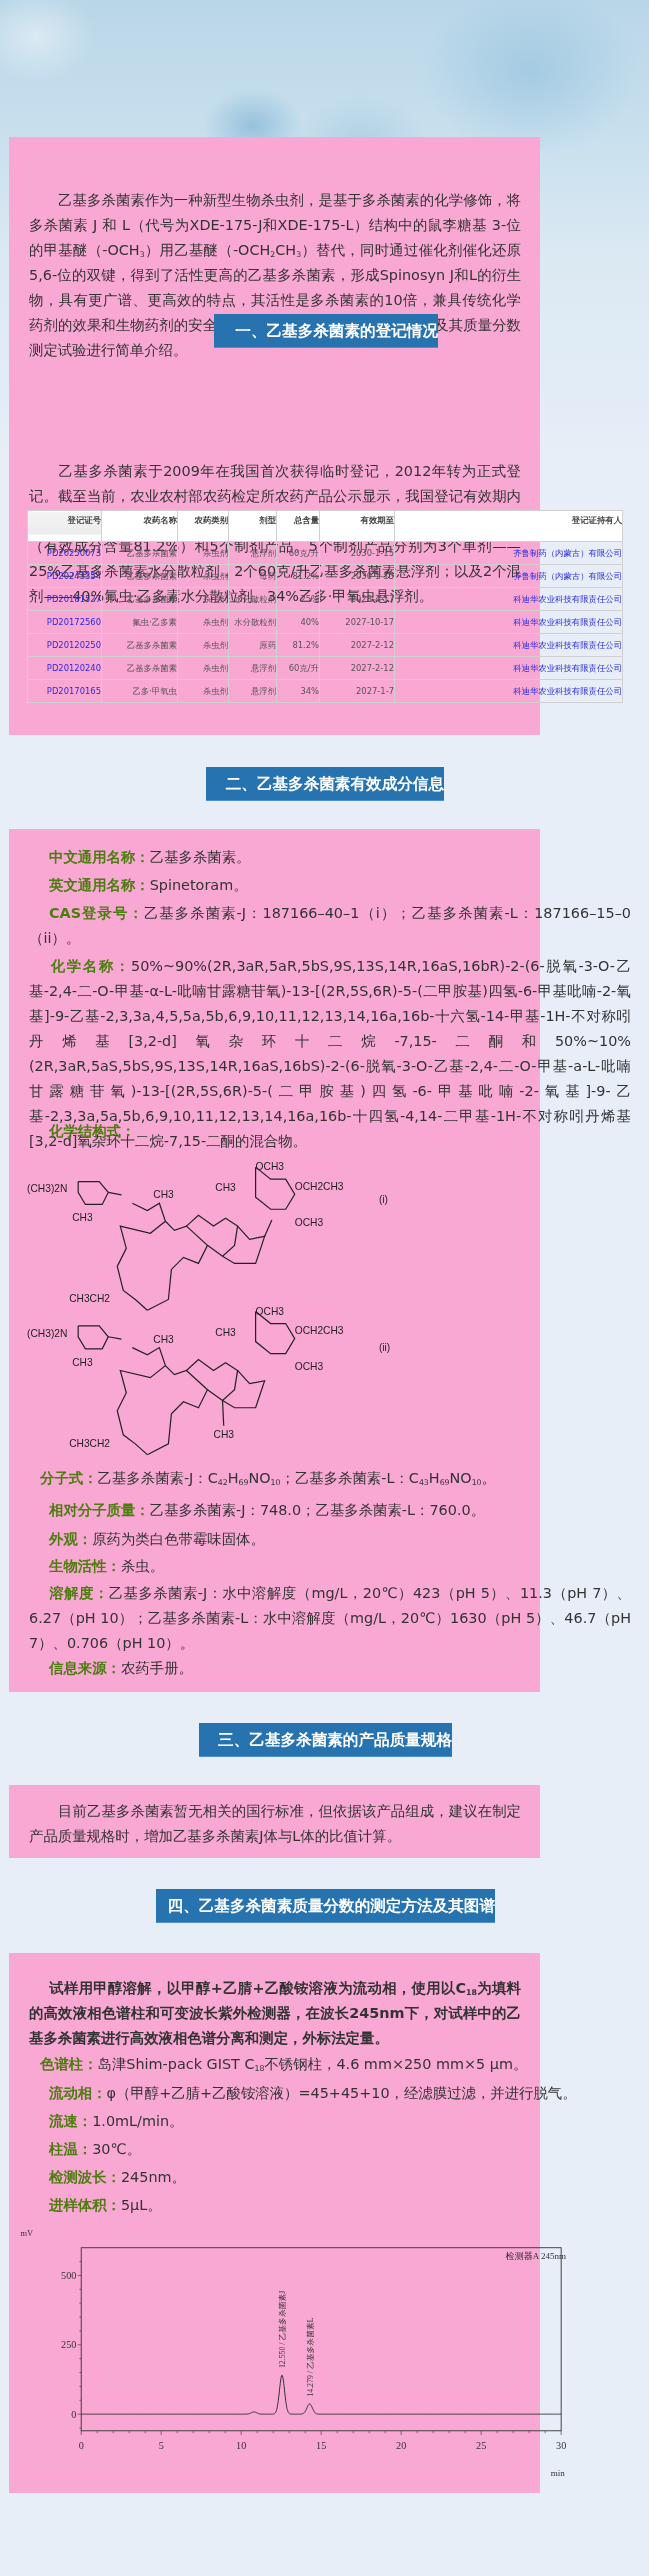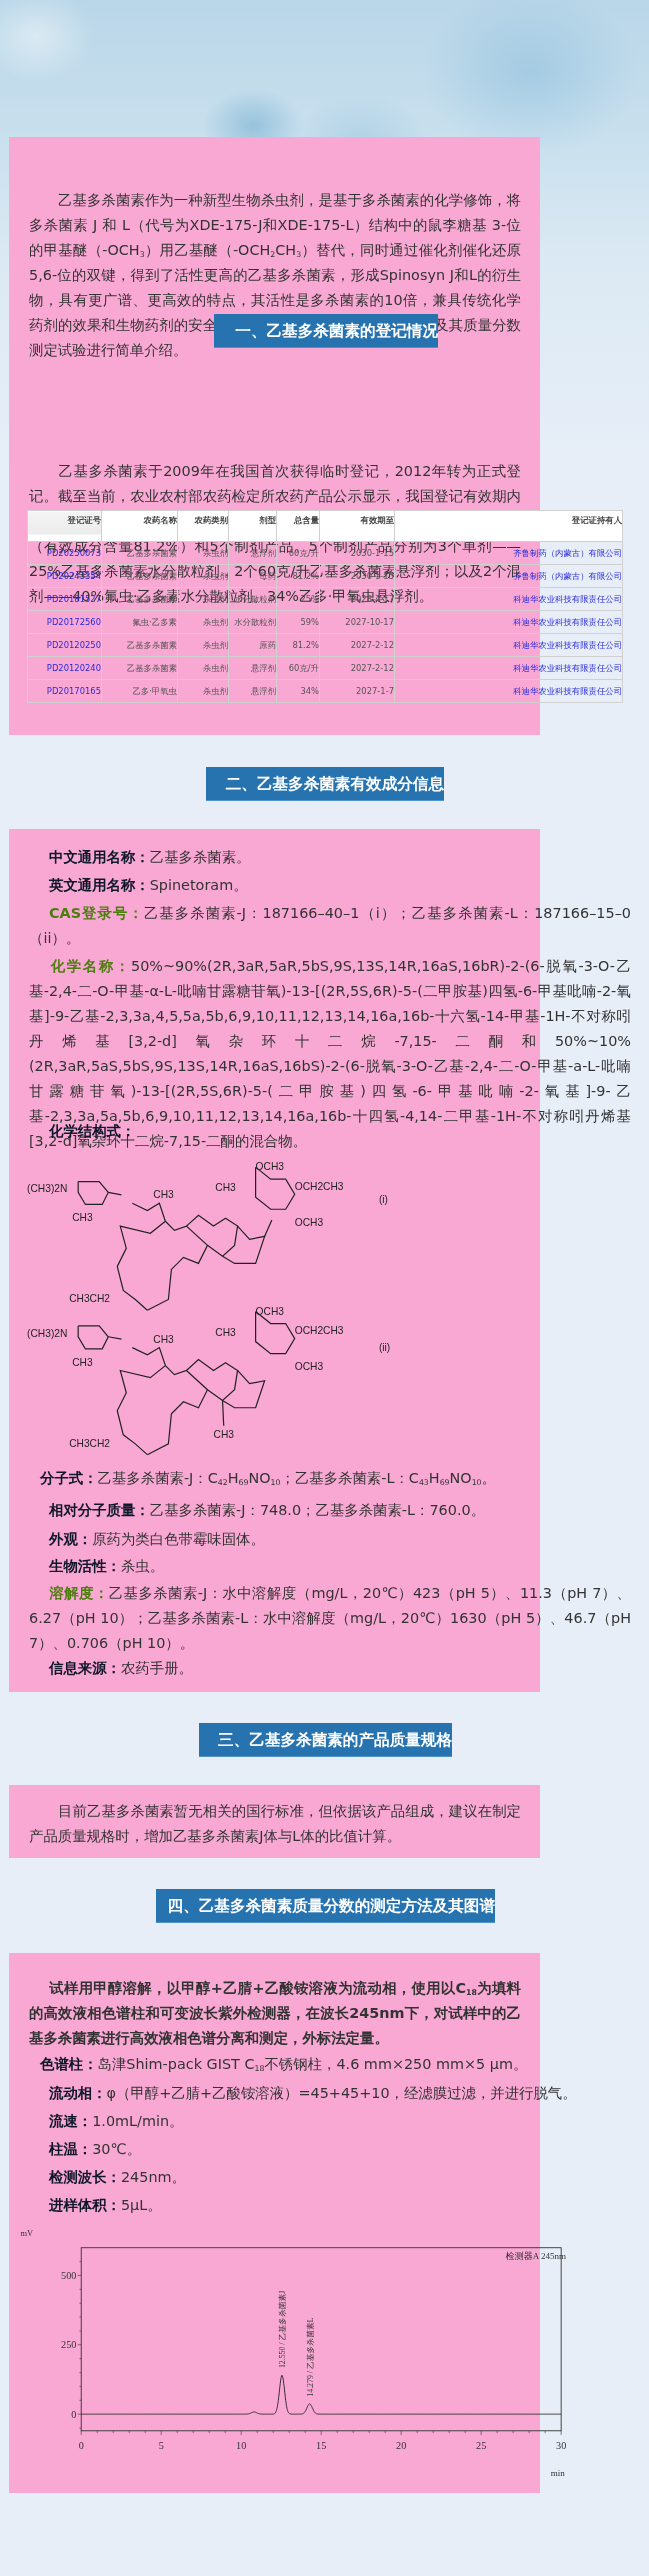--- a/index.html
+++ b/index.html
@@ -40,21 +40,21 @@
   .reg-table th, .reg-table td {
     border: 0.6px solid #d0d0d0; text-align: right; color: #555;
   }
   .reg-table th { height: 31px; font-weight: bold; vertical-align: top; padding-top: 3.6px; color: #444; background: #fff; }
   .reg-table th.first { background: linear-gradient(#f4f4f4, #ececec 75%, #fff 76%); }
   .reg-table td { height: 23px; }
   .reg-table td.link { color: #2a2ad8; }
 
   
   .field { position: absolute; left: 49px; font-size: 14.4px; line-height: 24px; color: #333; }
-  .field b { font-weight: bold; color: #0f172a; }
+  .field b { font-weight: bold; color: #4d7c0f; }
   .field sub { font-size: 7.8px; vertical-align: -2.4px; line-height: 0; }
   .wrap-field { position: absolute; left: 29px; width: 602px; font-size: 14.4px; line-height: 25px; color: #333; text-align: justify; }
   .wrap-field .indent { display: inline-block; width: 20px; }
   .wrap-field b { font-weight: bold; color: #4d7c0f; }
 
   .structure { position: absolute; left: 12px; top: 1155px; width: 397px; height: 301px; }
   .structure text { font-family: "Liberation Sans", sans-serif; font-size: 17px; fill: #222; }
 
   .chrom { position: absolute; left: 18px; top: 2226px; width: 554px; height: 253px; }
   .chrom text { font-family: "Liberation Serif", serif; fill: #333; }
@@ -116,21 +116,21 @@
         <td>水分散粒剂</td>
         <td>25%</td>
         <td>2028-4-17</td>
         <td class="link">科迪华农业科技有限责任公司</td>
       </tr>
       <tr>
         <td class="link">PD20172560</td>
         <td>氟虫·乙多素</td>
         <td>杀虫剂</td>
         <td>水分散粒剂</td>
-        <td>59%</td>
+        <td>40%</td>
         <td>2027-10-17</td>
         <td class="link">科迪华农业科技有限责任公司</td>
       </tr>
       <tr>
         <td class="link">PD20120250</td>
         <td>乙基多杀菌素</td>
         <td>杀虫剂</td>
         <td>原药</td>
         <td>81.2%</td>
         <td>2027-2-12</td>

